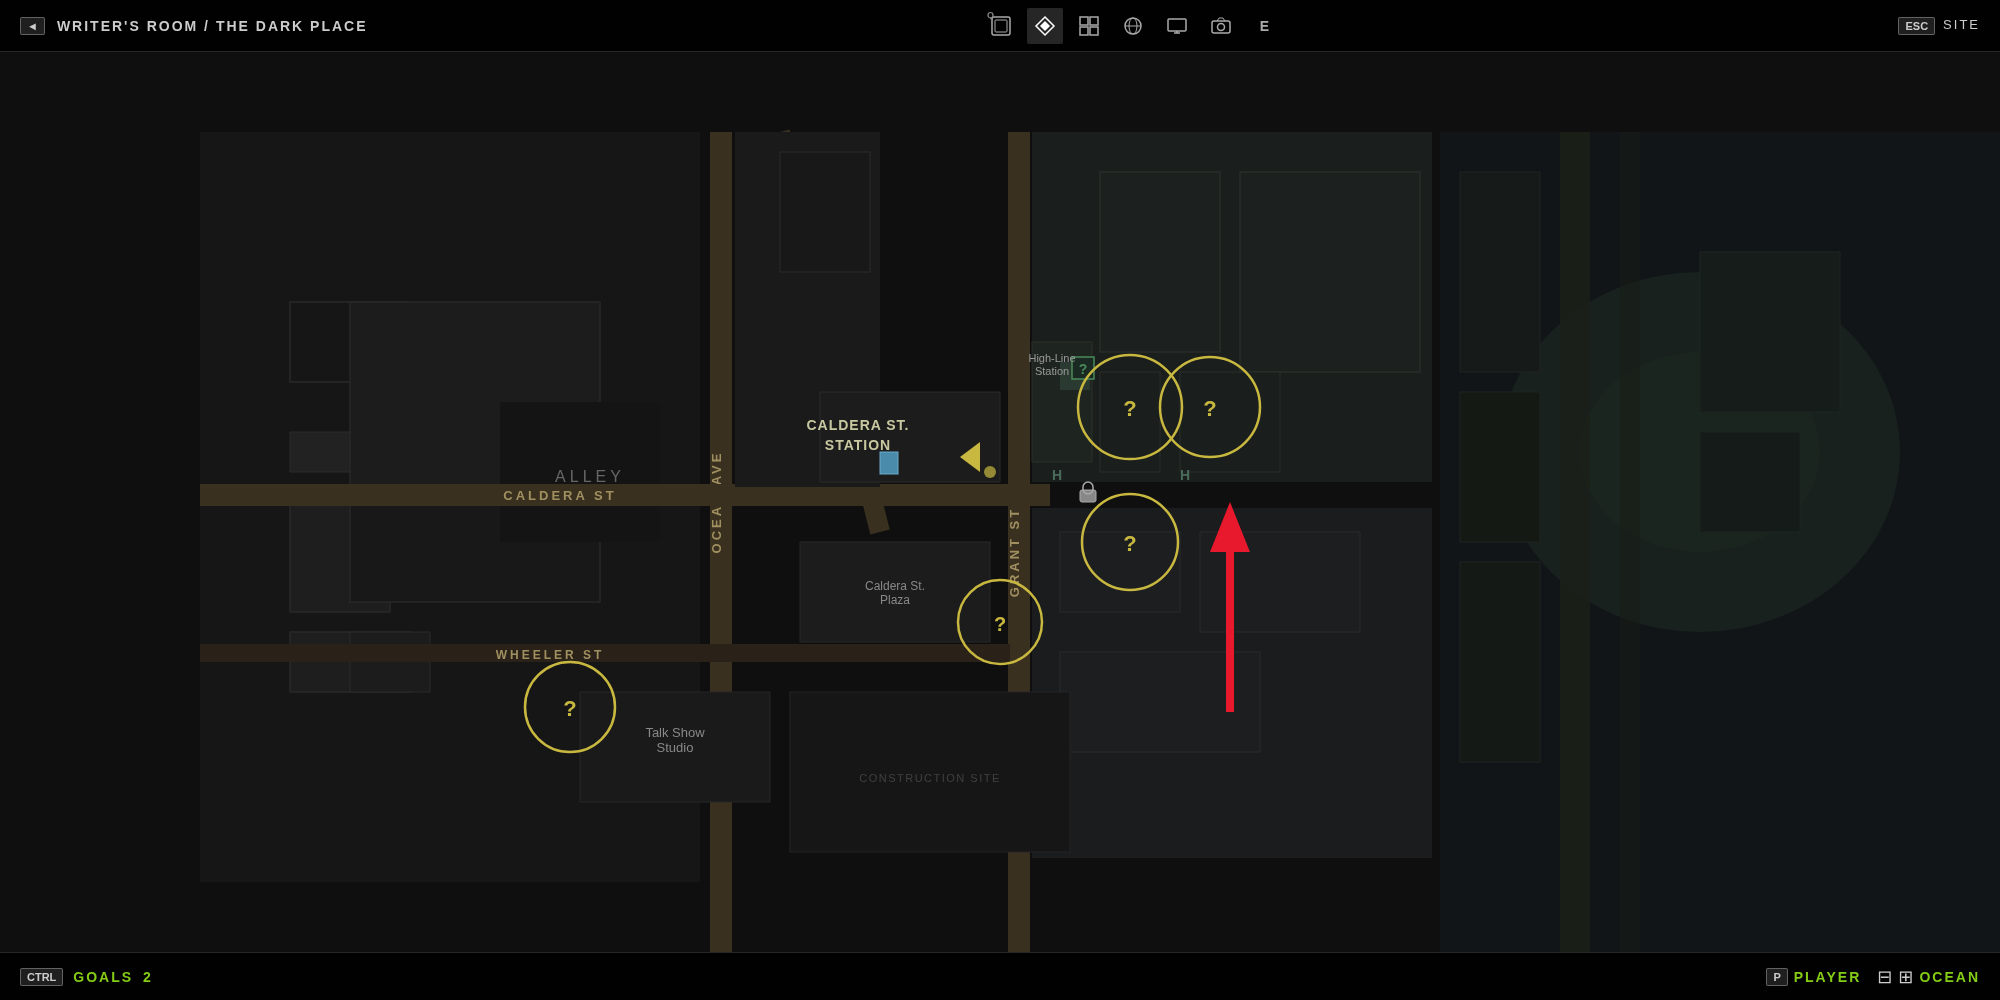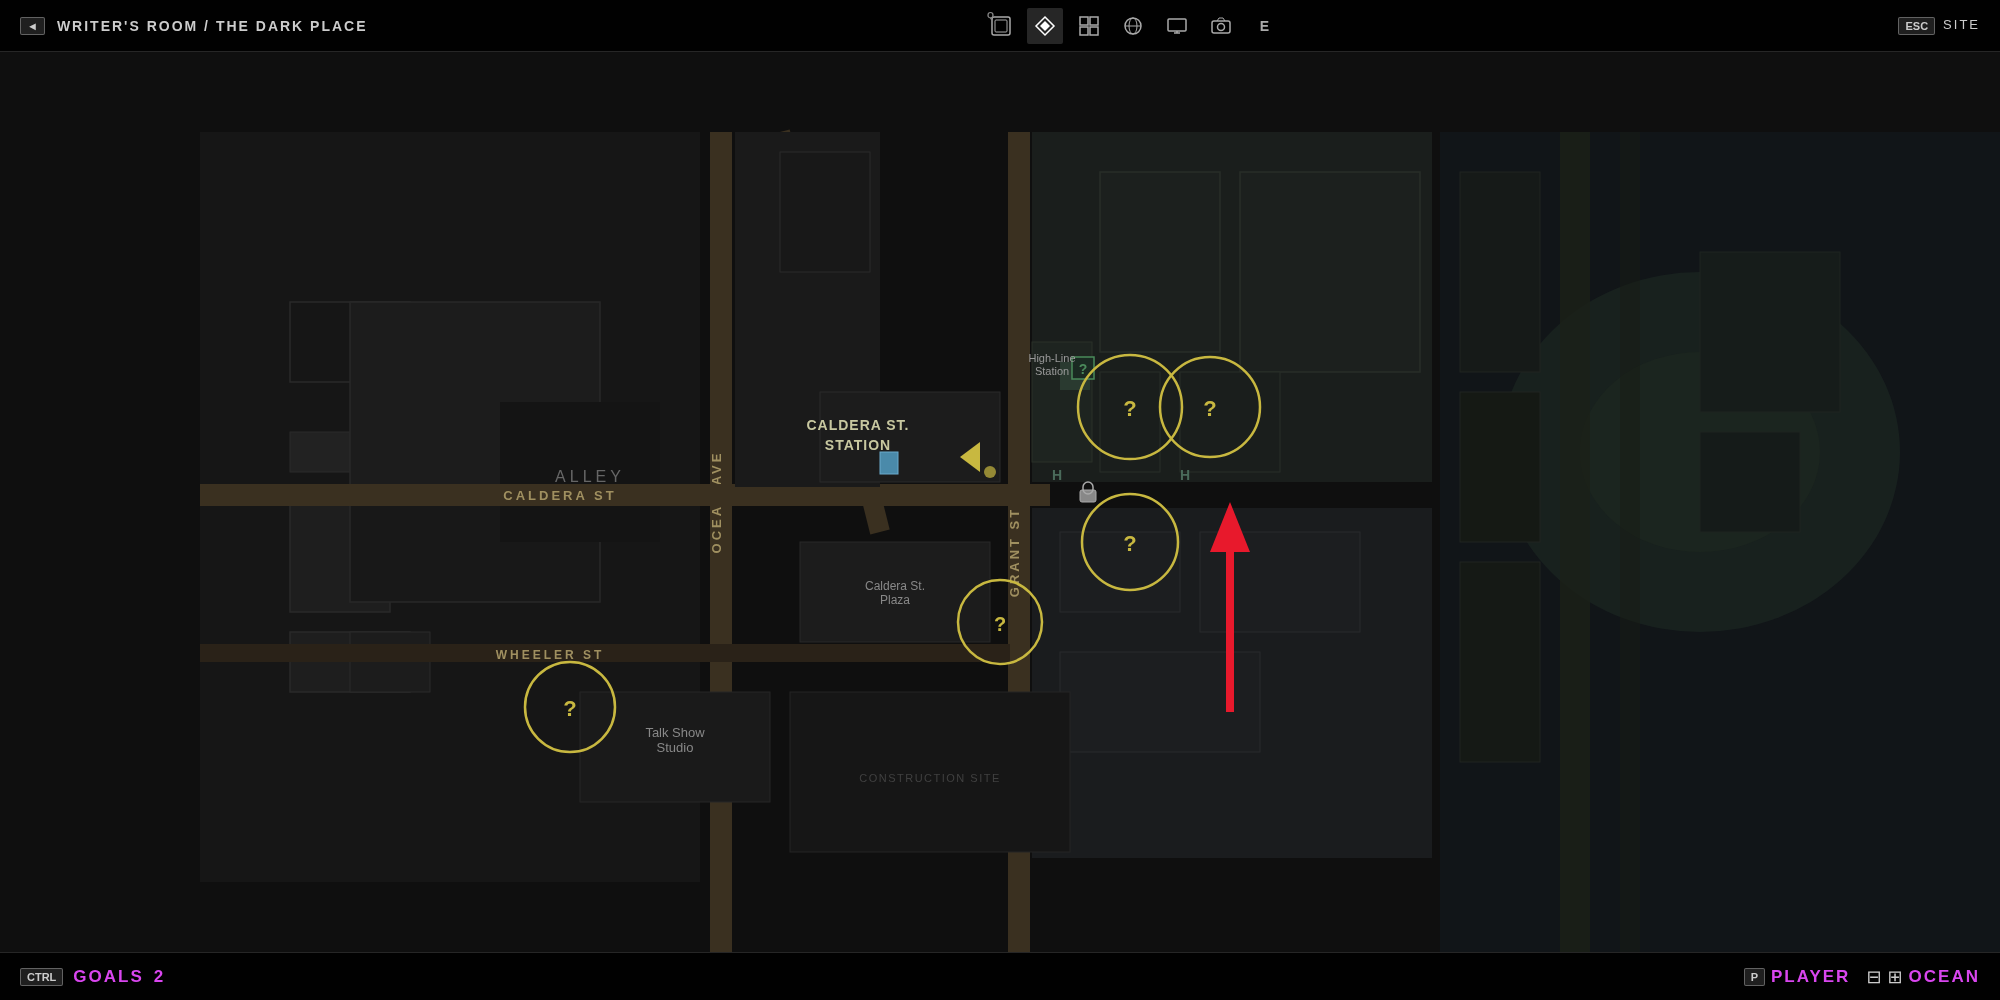--- a/index.html
+++ b/index.html
@@ -206,22 +206,22 @@
       background: rgba(255,255,255,0.12);
       border: 1px solid rgba(255,255,255,0.3);
       color: #ccc;
       font-size: 11px;
       padding: 2px 6px;
       border-radius: 2px;
       font-weight: bold;
     }
 
     .bottom-label {
-      color: #d946ef;
-      font-size: 17px;
+      color: #84cc16;
+      font-size: 14px;
       letter-spacing: 2px;
       font-weight: 600;
     }
 
     .bottom-icon-group {
       display: flex;
       align-items: center;
       gap: 6px;
     }
 

